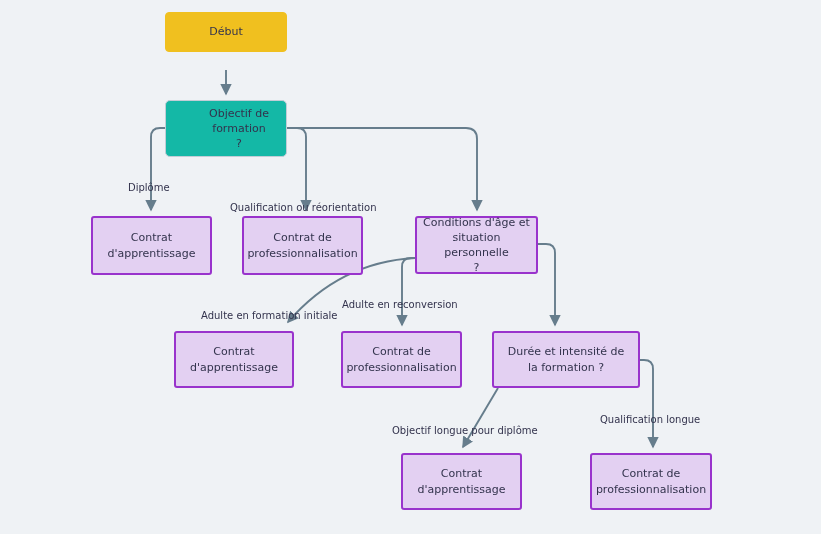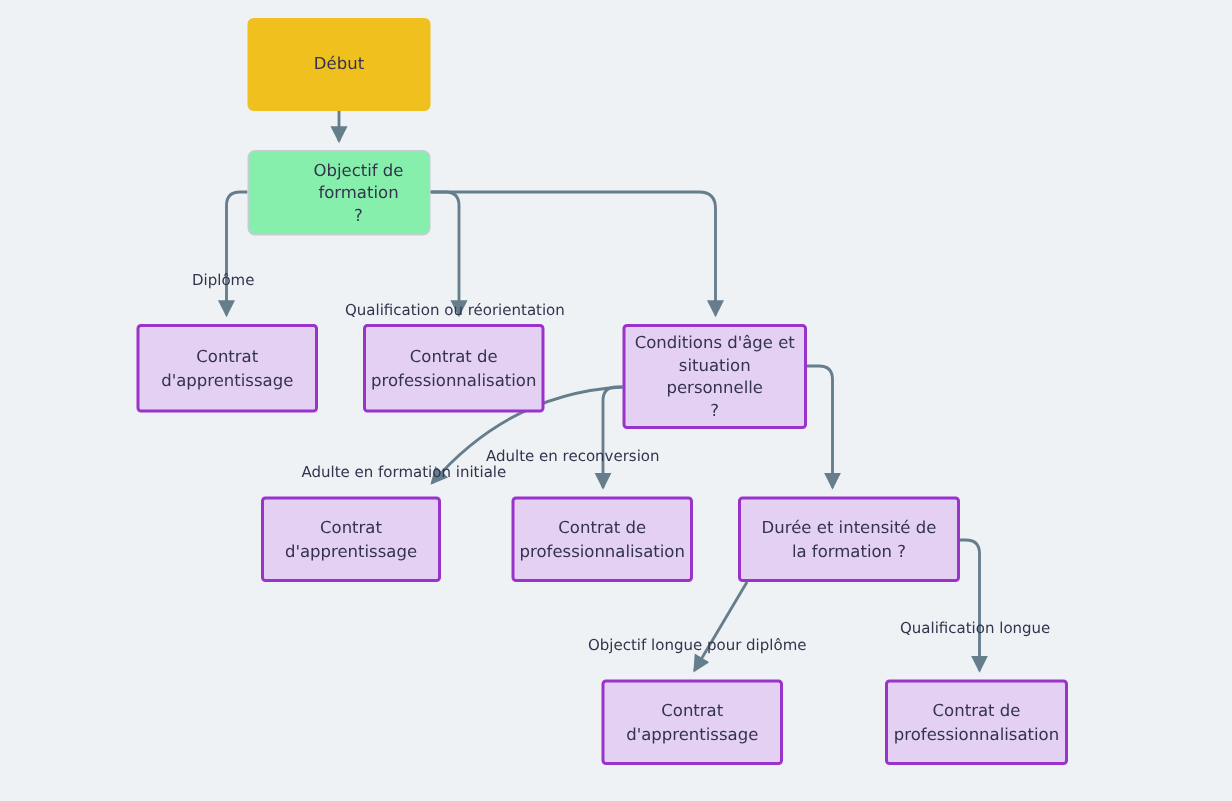--- a/index.html
+++ b/index.html
@@ -39,21 +39,21 @@
     border-radius: 3px;
     white-space: pre-line;
     padding: 2px 5px;
   }
   .node.start {
     background: #f0c01f;
     border: 1px solid #f0c01f;
     border-radius: 4px;
   }
   .node.decision-gray {
-    background: #86efac;
+    background: #14b8a6;
     border: 1px solid #c2cdd6;
     border-radius: 5px;
     padding-left: 31px;
   }
   .node.purple {
     background: #e3d0f2;
     border: 2px solid #9933cc;
   }
   .edge-label {
     position: absolute;
@@ -80,40 +80,40 @@
       <path d="M287,128 L297,128 Q306,128 306,137 L306,210"></path>
       <path d="M287,128 L466,128 Q477,128 477,139 L477,210"></path>
       <path d="M415,258 Q340,262 288,322"></path>
       <path d="M415,258 L411,258 Q402,258 402,267 L402,325"></path>
       <path d="M538,244 L546,244 Q555,244 555,253 L555,325"></path>
       <path d="M498,388 Q485,410 463,447"></path>
       <path d="M616,360 L644,360 Q653,360 653,369 L653,447"></path>
     </g>
   </svg>
 
-  <div class="node start" style="left:165px; top:12px; width:122px; height:62px;">
+  <div class="node start" style="left:165px; top:12px; width:122px; height:40px;">
     <span>Début</span>
   </div>
 
   <div class="node decision-gray" style="left:165px; top:100px; width:122px; height:57px;">
     <span>Objectif de formation
 ?</span>
   </div>
 
   <div class="node purple" style="left:91px; top:216px; width:121px; height:59px;">
     <span>Contrat
 d'apprentissage</span>
   </div>
 
   <div class="node purple" style="left:242px; top:216px; width:121px; height:59px;">
     <span>Contrat de
 professionnalisation</span>
   </div>
 
-  <div class="node purple" style="left:415px; top:216px; width:123px; height:70px;">
+  <div class="node purple" style="left:415px; top:216px; width:123px; height:58px;">
     <span>Conditions d'âge et
 situation personnelle
 ?</span>
   </div>
 
   <div class="node purple" style="left:174px; top:331px; width:120px; height:57px;">
     <span>Contrat
 d'apprentissage</span>
   </div>
 
@@ -136,19 +136,19 @@
     <span>Contrat de
 professionnalisation</span>
   </div>
 
   <div class="edge-label" style="left:128px; top:183px;">Diplôme</div>
 
   <div class="edge-label" style="left:230px; top:183px;margin-top:20px;">Qualification ou réorientation</div>
 
   <div class="edge-label" style="left:201px; top:311px;">Adulte en formation initiale</div>
 
-  <div class="edge-label" style="left:324px; top:300px;">Adulte en reconversion</div>
+  <div class="edge-label" style="left:342px; top:300px;">Adulte en reconversion</div>
 
   <div class="edge-label" style="left:392px; top:426px;">Objectif longue pour diplôme</div>
 
   <div class="edge-label" style="left:600px; top:415px;">Qualification longue</div>
 
 </div>
 
 </body></html>

